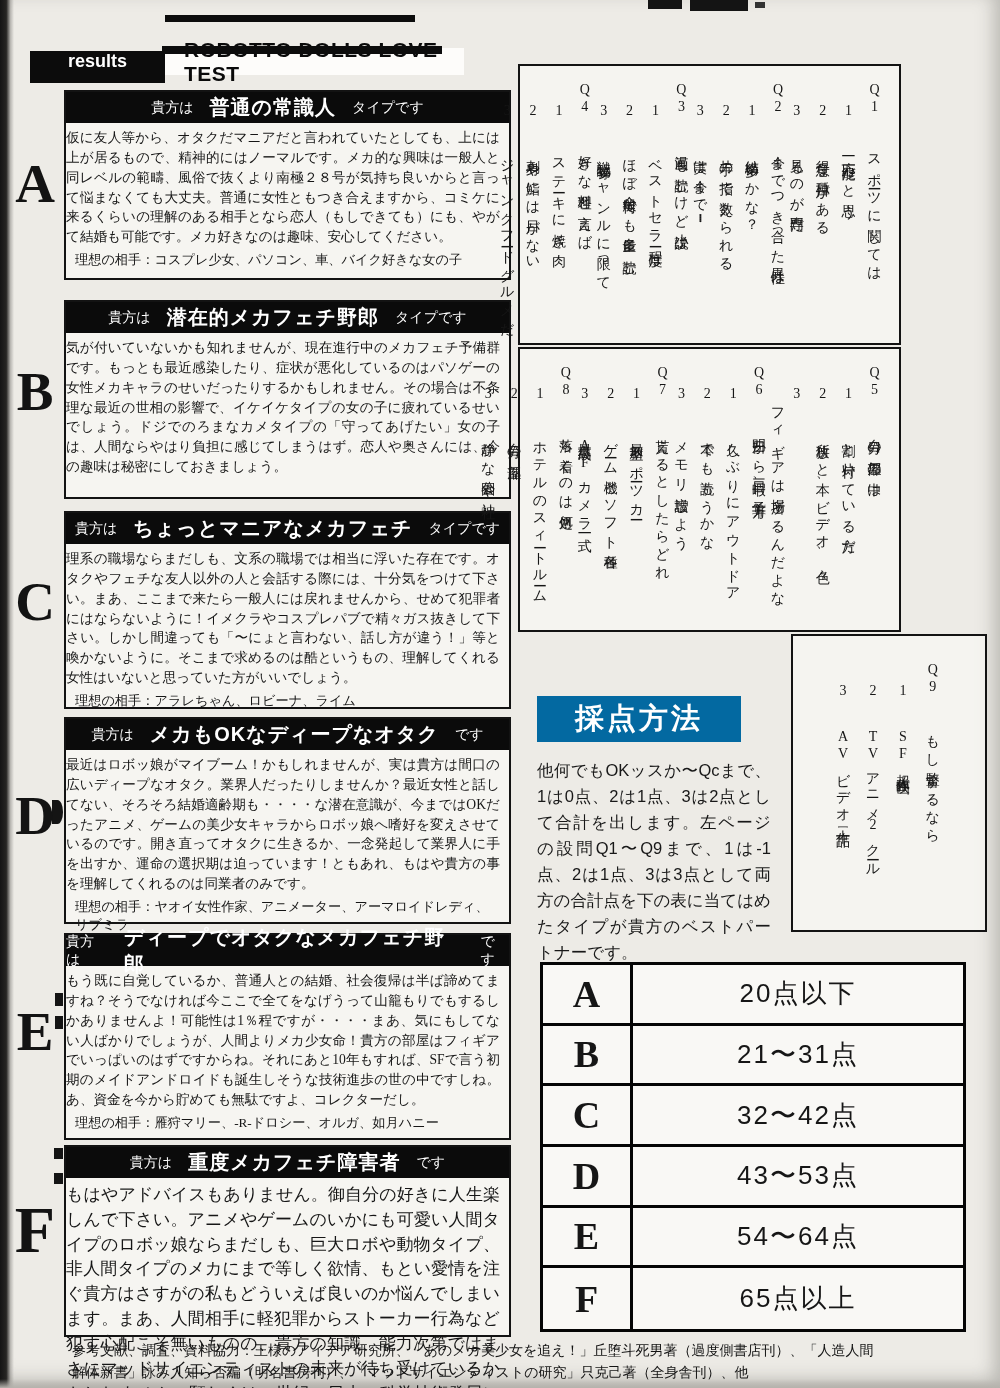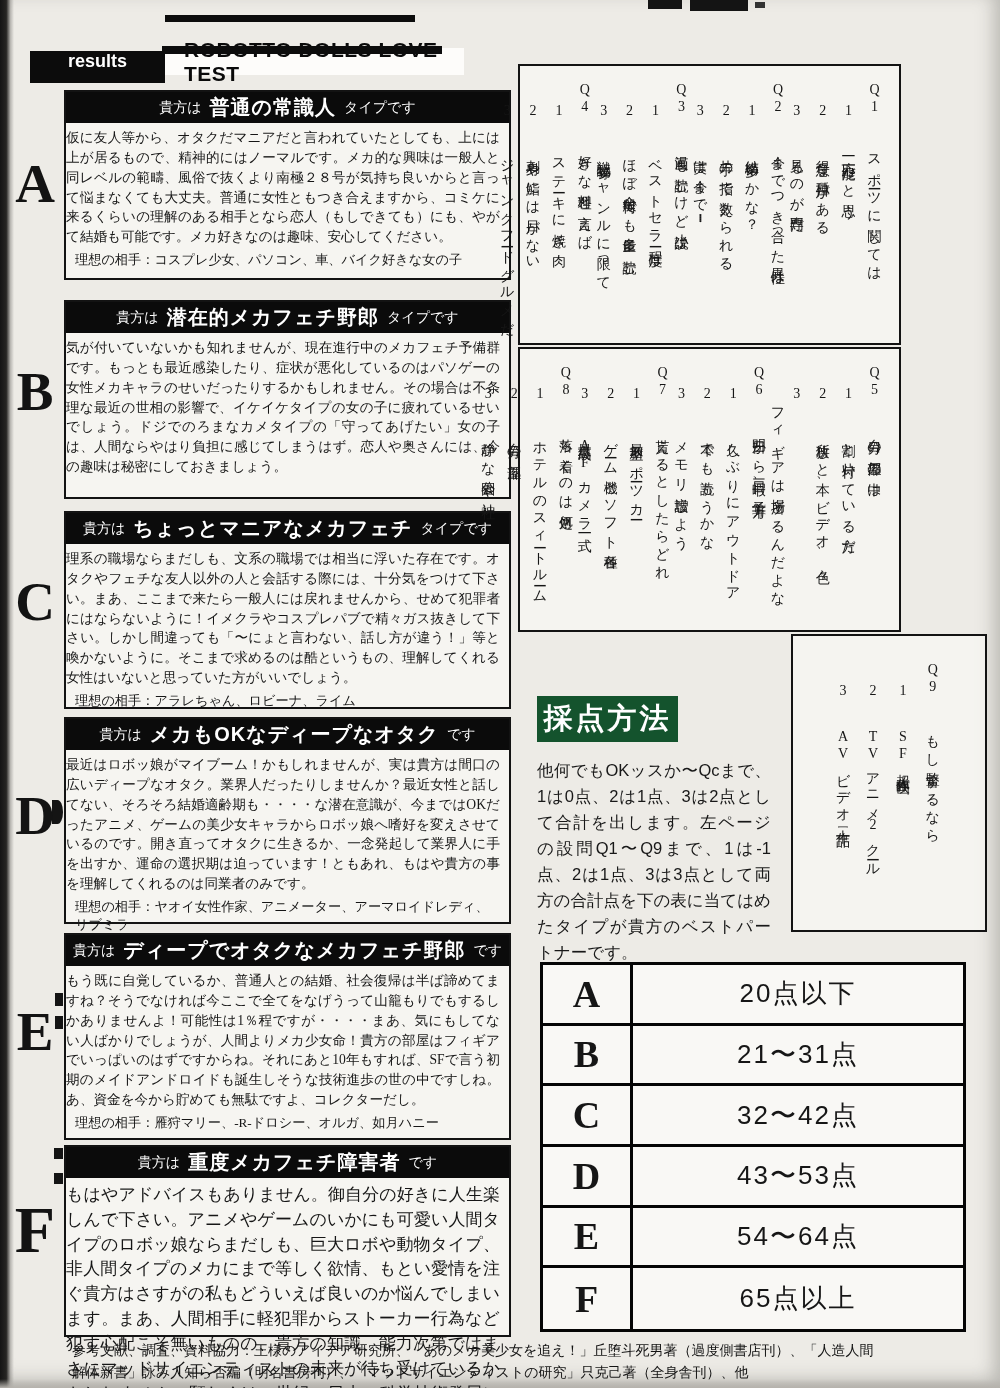--- a/index.html
+++ b/index.html
@@ -22,36 +22,36 @@
   .hdr-line-top { position:absolute; left:165px; top:15px; width:250px; height:7px; background:#0c0c0c; }
   .hdr-title { position:absolute; left:165px; top:20px; width:280px; height:27px;
     background:#fdfcfa; display:flex; align-items:center; justify-content:flex-start; padding-left:19px;
     font-family:"Liberation Sans", sans-serif; font-weight:bold; font-size:21px; letter-spacing:.5px; color:#0a0a0a;margin-top:28px; }
   .hdr-line-bottom { position:absolute; left:162px; top:46px; width:280px; height:8px; background:#0c0c0c; }
   
   .type-letter { position:absolute; left:8px; width:54px; text-align:center;
     font-family:"Liberation Serif", serif; font-weight:bold; font-size:55px; color:#131313; }
   .type-letter.big { font-size:66px; }
   .type-box { position:absolute; left:64px; width:447px; border:2px solid #131313; background:rgba(252,251,248,.6); box-sizing:border-box; }
-  .type-head { height:31px; background:#0b0b0b; color:#fff; display:flex; align-items:center; justify-content:center; gap:8px;
+  .type-head { height:31px; background:#0b0b0b; color:#fff; display:flex; align-items:center; justify-content:center; gap:16px;
     font-family:"Liberation Sans", sans-serif; }
   .type-head .pre, .type-head .suf { font-size:14px; }
   .type-head .nm { font-size:20px; font-weight:bold; letter-spacing:1px; }
   .type-body { padding:5px 9px 4px 0; font-size:13.6px; line-height:1.46; text-align:justify; }
   .type-ideal { padding:0 9px 5px 9px; font-size:13.2px; line-height:1.4; }
   
   .qbox { position:absolute; border:2px solid #131313; background:rgba(252,251,248,.55); box-sizing:border-box;
     display:flex; flex-direction:row-reverse; justify-content:space-between; padding:16px 16px 8px 12px; }
   .qblock { display:flex; flex-direction:row-reverse; gap:7px; }
   .qcol { writing-mode:vertical-rl; text-orientation:upright; font-size:14px; letter-spacing:2px; line-height:1.35; }
   .qcol.ans { padding-top:21px; }
   .qnum { display:inline-block; }
   .qtext { display:inline-block; margin-top:12px; }
   
-  .score-head { position:absolute; left:537px; top:696px; width:141px; height:46px; background:#14532d;
+  .score-head { position:absolute; left:537px; top:696px; width:204px; height:46px; background:#0369a1;
     color:#fff; display:flex; align-items:center; justify-content:center;
     font-family:"Liberation Sans", sans-serif; font-weight:bold; font-size:29px; letter-spacing:3px; }
   .score-text { position:absolute; left:537px; top:757px; width:234px;
     font-family:"Liberation Sans", sans-serif; font-size:16.5px; line-height:1.58; text-align:justify; color:#181818; }
   .score-table { position:absolute; left:540px; top:962px; width:426px; height:370px;
     border:3px solid #050505; box-sizing:border-box; background:rgba(253,253,251,.7);
     display:grid; grid-template-rows:repeat(6,1fr); }
   .score-row { display:grid; grid-template-columns:90px 1fr; border-bottom:3px solid #050505; }
   .score-row:last-child { border-bottom:none; }
   .score-letter { border-right:3px solid #050505; display:flex; align-items:center; justify-content:center;

